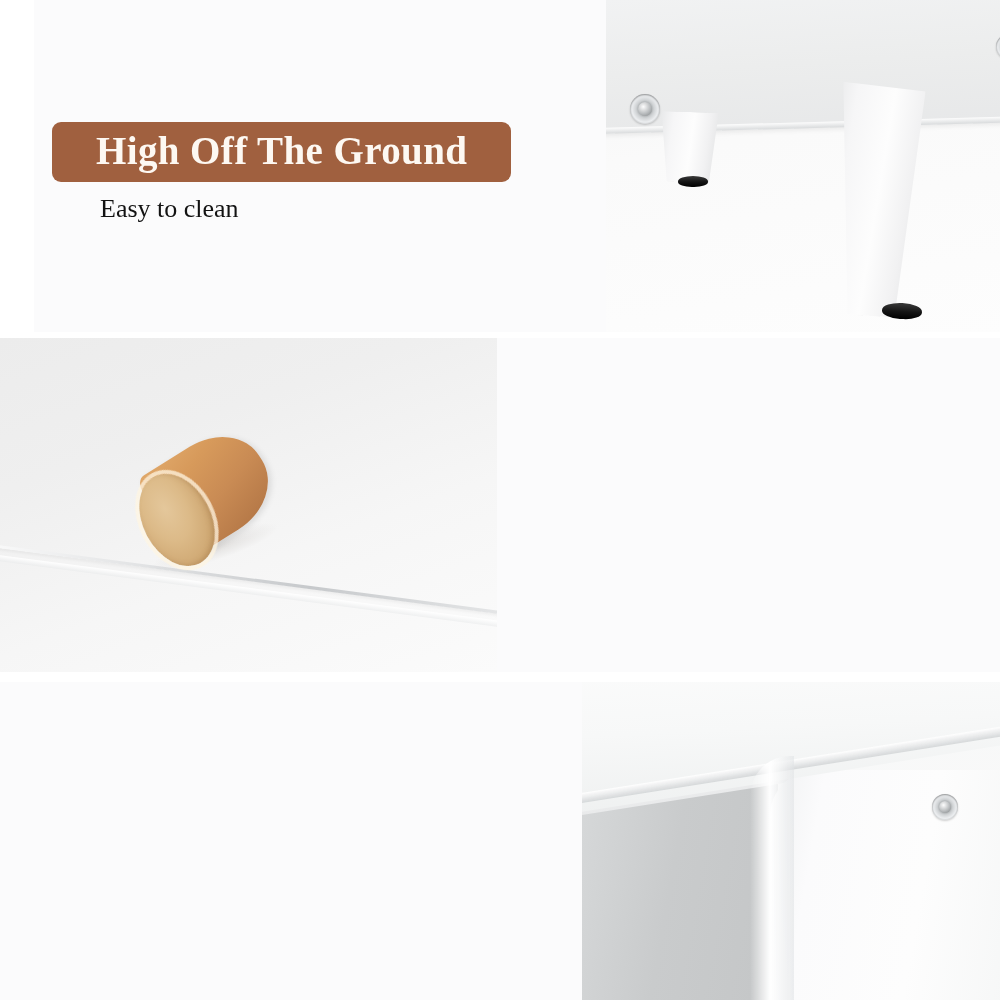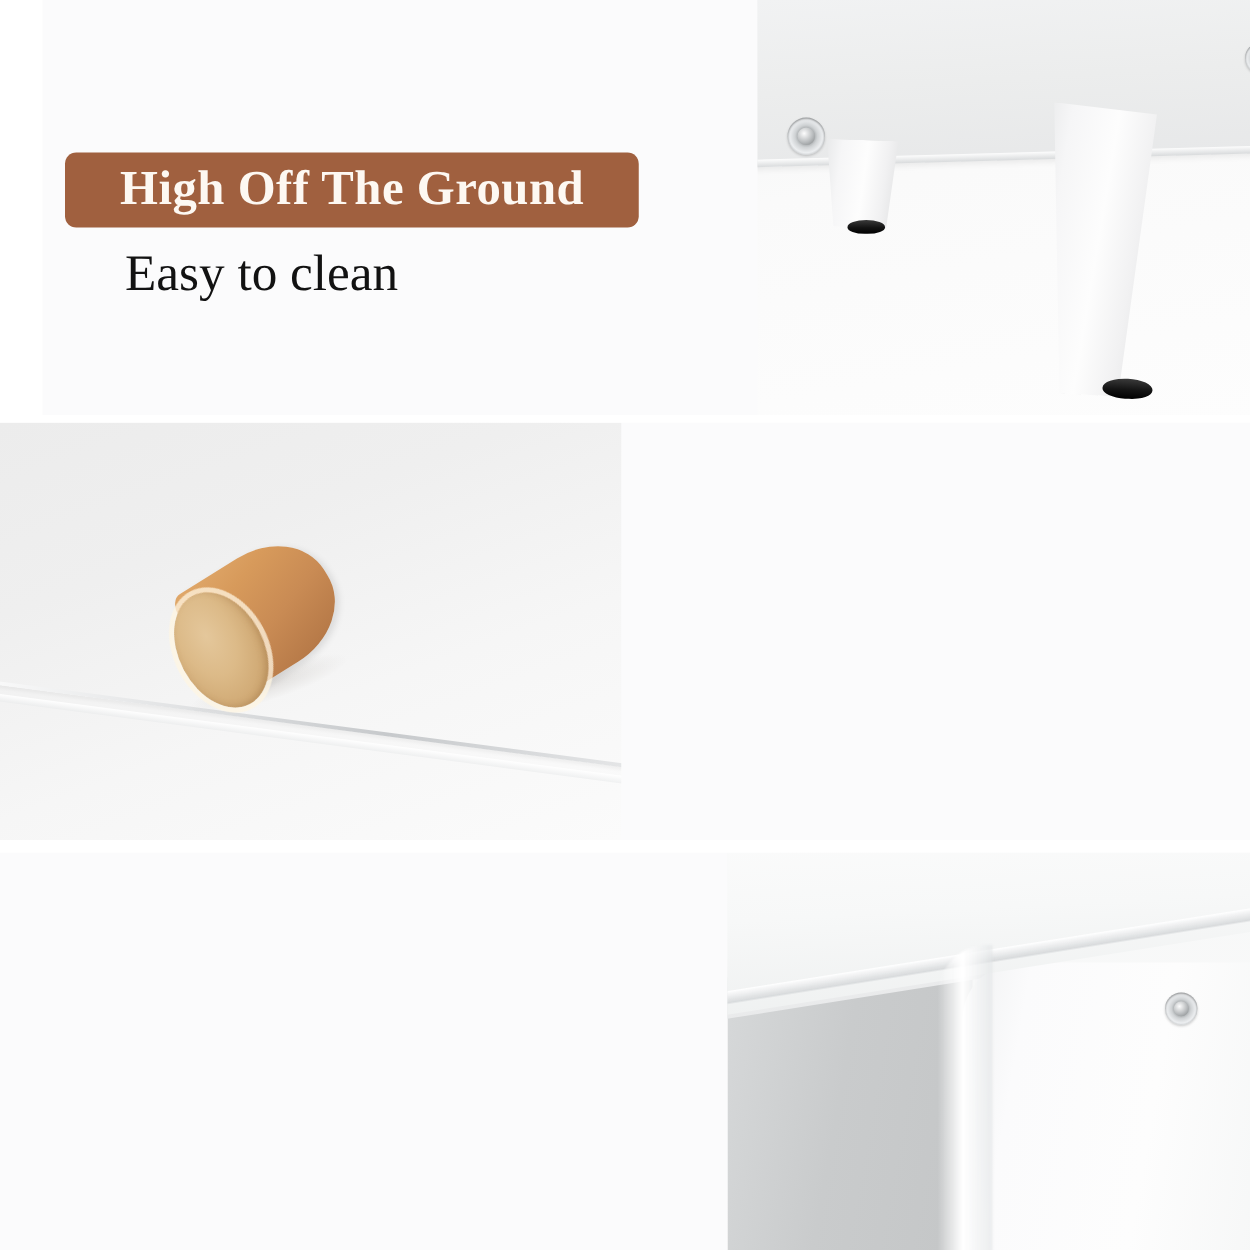--- a/index.html
+++ b/index.html
@@ -26,21 +26,21 @@
     color:#fdf8f2;
     border-radius:9px;
     font-weight:bold;
     letter-spacing:0.4px;
     white-space:nowrap;
   }
   .subtitle { color:#121212; white-space:nowrap; }
 
   #cap-1 { left:18px; top:122px; }
   #cap-1 .badge    { font-size:39px; padding:6px 44px 9px 44px; }
-  #cap-1 .subtitle { font-size:41px; margin-top:12px; margin-left:48px; }
+  #cap-1 .subtitle { font-size:26px; margin-top:12px; margin-left:48px; }
 
   
   .photo { position:absolute; overflow:hidden; }
 
   
   #photo-legs {
     left:572px; top:0; width:428px; height:332px;
     background:linear-gradient(170deg,#f3f4f5 0%, #fafafa 40%, #fdfdfd 100%);
   }
   .cabinet-body {

